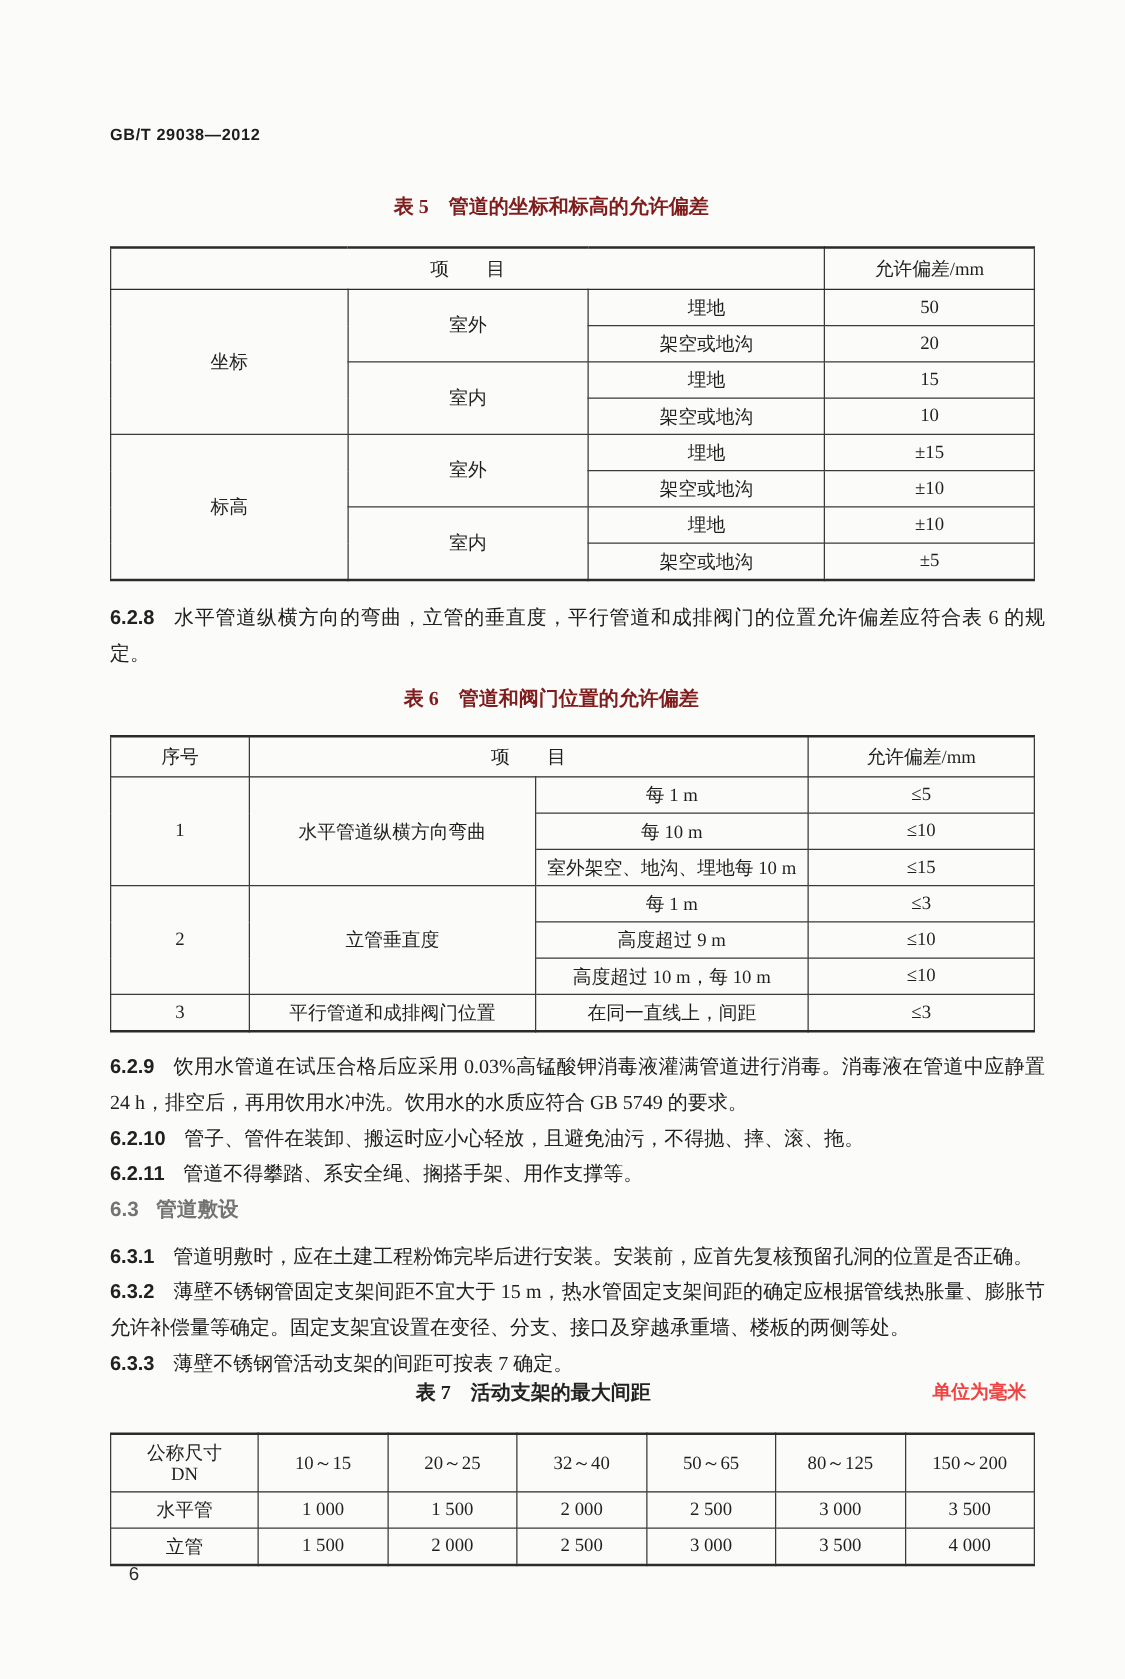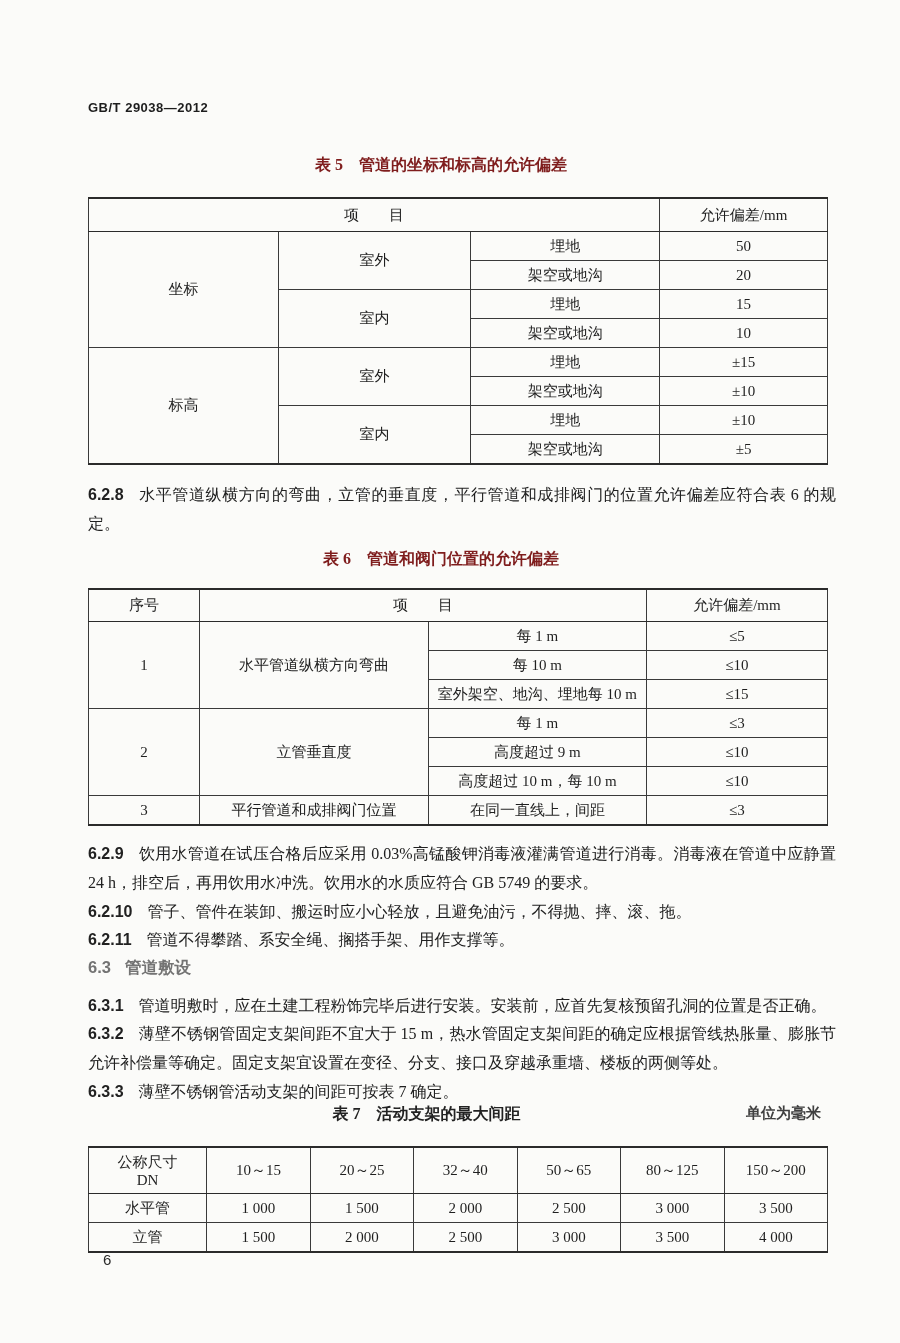--- a/index.html
+++ b/index.html
@@ -26,21 +26,21 @@
   .cap-t6{top:549px;}
   .t7-caption-row{
     position:absolute;left:76px;top:1104px;width:745px;
     display:flex;align-items:flex-start;gap:44px;
   }
   .t7-caption-row .t7-title{
     flex:1;text-align:center;font-weight:700;font-size:16px;
     padding-left:120px; 
   }
   .t7-caption-row .unit-note{
-    width:120px;text-align:right;font-size:15px;font-weight:700;color:#404040;
+    width:120px;text-align:right;font-size:15px;font-weight:700;color:#ef4444;
   }
 
   table{
     position:absolute;left:88px;border-collapse:collapse;width:740px;
     table-layout:fixed;font-size:15px;color:#1f1f1f;
     border-top:2.5px solid #2b2b2b;border-bottom:2.5px solid #2b2b2b;
     border-left:1.5px solid #2b2b2b;border-right:1.5px solid #2b2b2b;
   }
   .t5{top:197px;}
   .t6{top:588px;}

